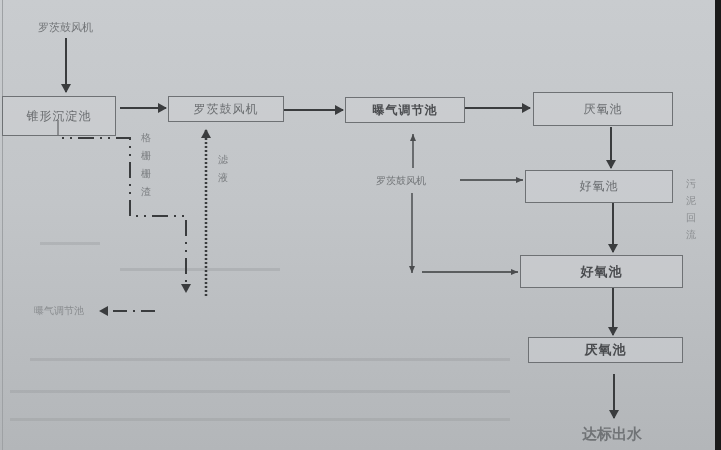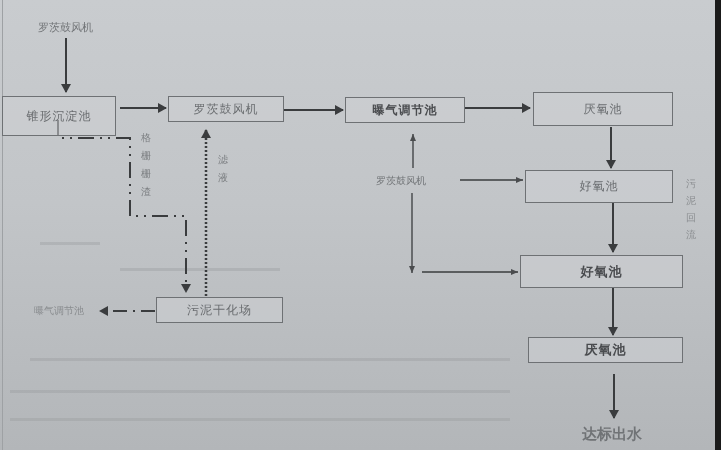--- a/index.html
+++ b/index.html
@@ -95,21 +95,20 @@
 
   <div class="label" style="left:38px;top:20px;font-size:11px;">罗茨鼓风机</div>
 
   <div class="box" style="left:2px;top:96px;width:114px;height:40px;">锥形沉淀池</div>
   <div class="box" style="left:168px;top:96px;width:116px;height:26px;">罗茨鼓风机</div>
   <div class="box dark" style="left:345px;top:97px;width:120px;height:26px;font-size:12px;">曝气调节池</div>
   <div class="box" style="left:533px;top:92px;width:140px;height:34px;">厌氧池</div>
   <div class="box" style="left:525px;top:170px;width:148px;height:33px;">好氧池</div>
   <div class="box dark" style="left:520px;top:255px;width:163px;height:33px;">好氧池</div>
   <div class="box dark" style="left:528px;top:337px;width:155px;height:26px;">厌氧池</div>
-  <div class="box" style="left:156px;top:297px;width:127px;height:26px;">污泥干化场</div>
 
   <div class="label" style="left:376px;top:174px;">罗茨鼓风机</div>
   <div class="label" style="left:34px;top:304px;color:#8a8d90;">曝气调节池</div>
   <div class="label" style="left:582px;top:425px;font-size:15px;font-weight:bold;">达标出水</div>
 
   <div class="vlabel" style="left:141px;top:132px;">
     <span>格</span>
     <span>栅</span>
     <span>栅</span>
     <span>渣</span>

